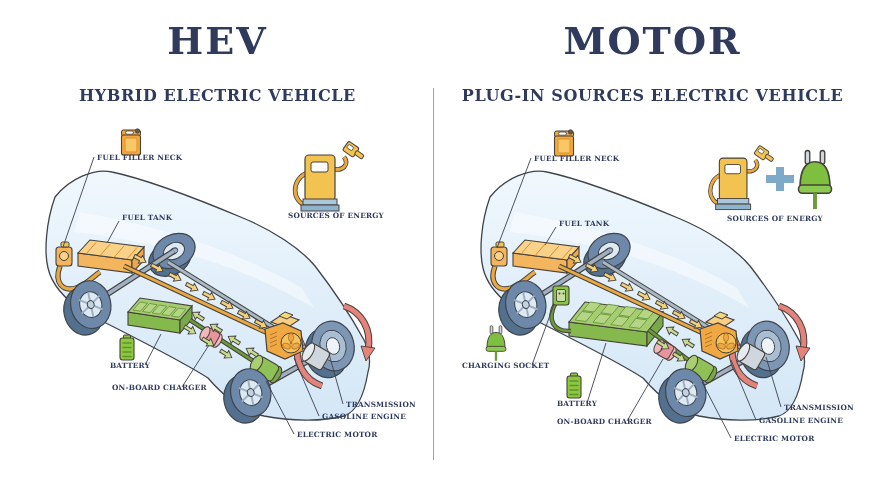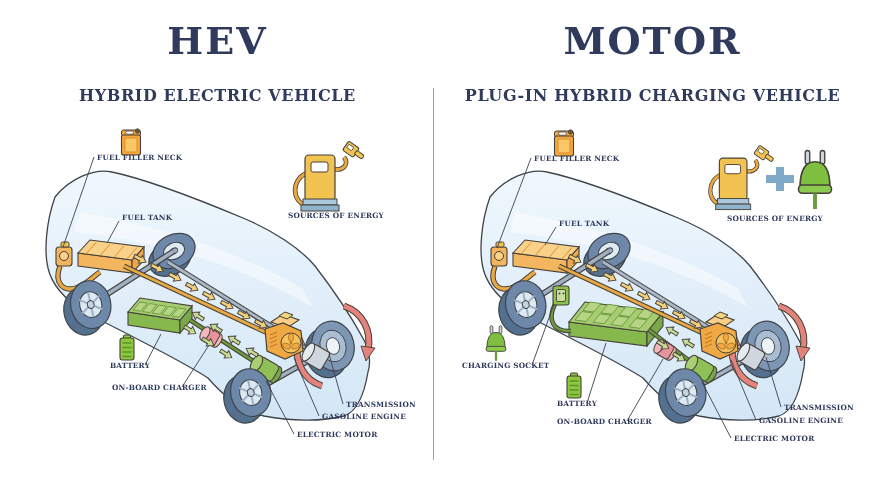--- a/index.html
+++ b/index.html
@@ -287,21 +287,21 @@
         <text class="lbl" x="322" y="419">GASOLINE ENGINE</text>
         <text class="lbl" x="297" y="437">ELECTRIC MOTOR</text>
       </g>
     </svg>
   </div>
 
   <div class="divider"></div>
 
   <div class="panel right">
     <div class="title">MOTOR</div>
-    <div class="subtitle">PLUG-IN HYBRID CHARGING VEHICLE</div>
+    <div class="subtitle">PLUG-IN SOURCES ELECTRIC VEHICLE</div>
 
     <svg width="435" height="489" viewBox="0 0 435 489">
       <g>
         <use href="#base-under"></use>
 
         <g transform="translate(180,322)">
           <path d="M-46,0 L32,10 L32,24 L-46,14 Z" fill="#86b94d" stroke="#46413a" stroke-width="1.1"></path>
           <path d="M32,10 L48,-10 L48,4 L32,24 Z" fill="#79a84a" stroke="#46413a" stroke-width="1.1"></path>
           <polygon points="-46,0 -30,-20 48,-10 32,10" fill="#a6cd71" stroke="#46413a" stroke-width="1.1"></polygon>
           <g fill="#b5d584" stroke="#5f8f33" stroke-width="0.8">

